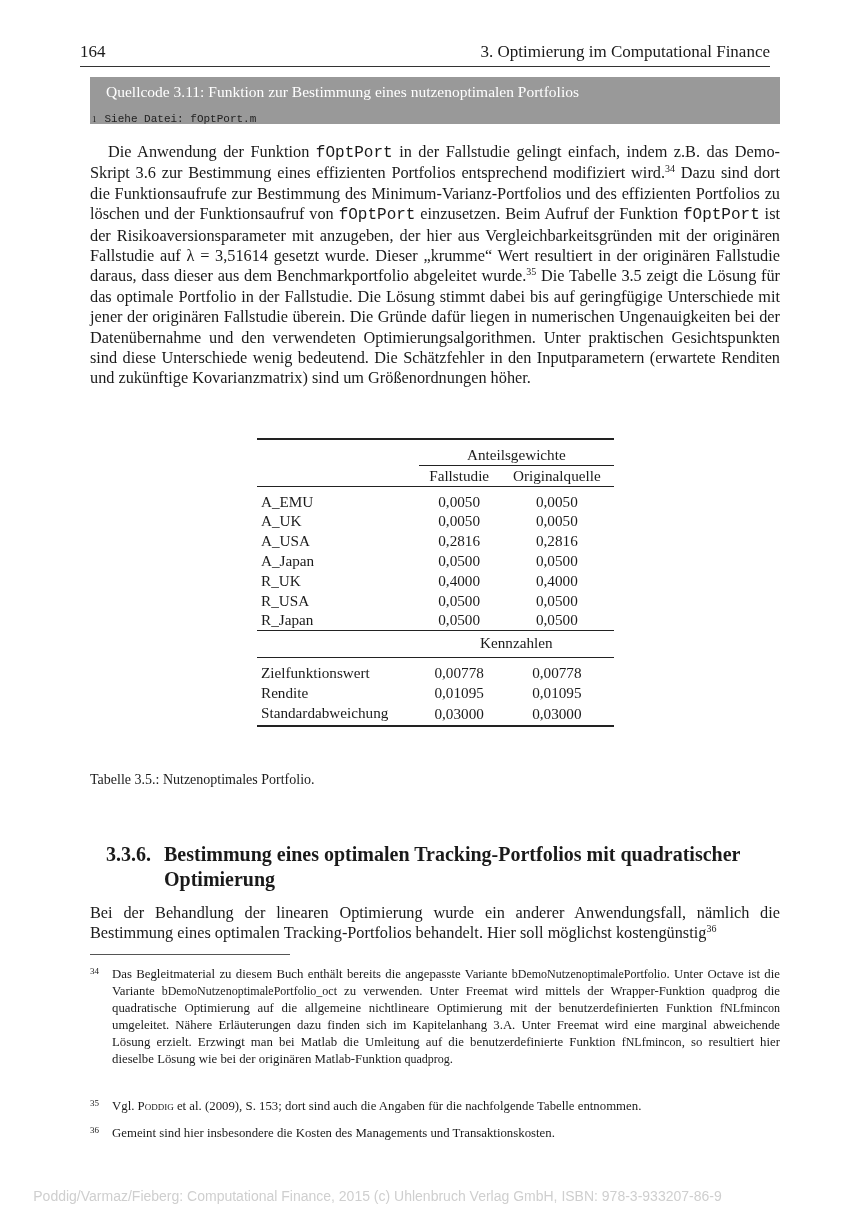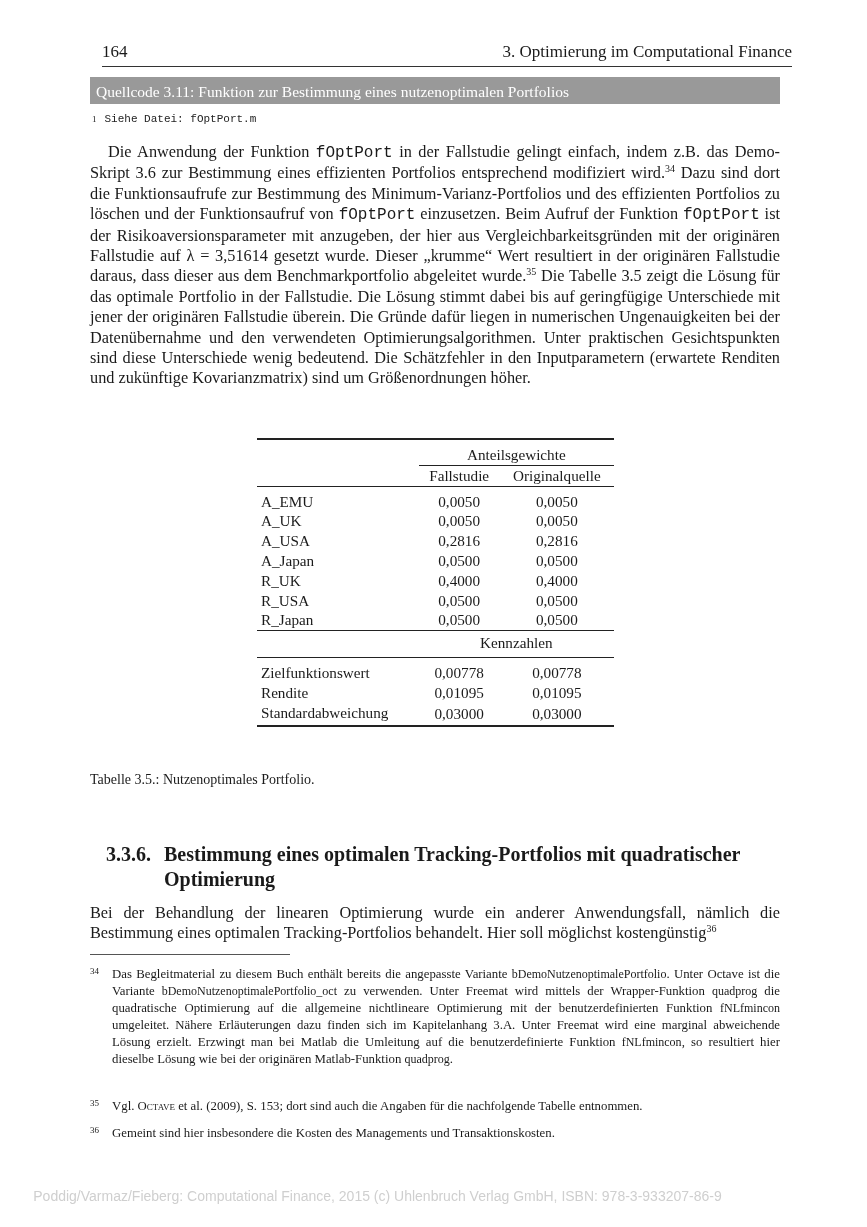--- a/index.html
+++ b/index.html
@@ -3,28 +3,28 @@
 <meta charset="utf-8">
 <style>
   html, body { margin: 0; padding: 0; background: #ffffff; }
   body {
     width: 867px; height: 1227px; position: relative; overflow: hidden;
     font-family: "Liberation Serif", "DejaVu Serif", serif; color: #1a1a1a;
   }
   .abs { position: absolute; }
   .mono { font-family: "Liberation Mono", "DejaVu Sans Mono", monospace; }
   .running-head {
-    left: 102px; top: 42px; width: 690px; height: 24px;
+    left: 80px; top: 42px; width: 690px; height: 24px;
     border-bottom: 1px solid #333; font-size: 17px;
   }
   .running-head .pg { position: absolute; left: 0; top: 0; }
   .running-head .ch { position: absolute; right: 0; top: 0; }
   .code-caption {
-    left: 90px; top: 77px; width: 690px; height: 27px; background: #999999;
-    color: #ffffff; font-size: 15.5px; line-height: 29px; padding-left: 6px; box-sizing: border-box;
+    left: 90px; top: 77px; width: 690px; height: 47px; background: #999999;
+    color: #ffffff; font-size: 15.5px; line-height: 29px; padding-left: 16px; box-sizing: border-box;
   }
   .code-line { left: 92px; top: 113px; font-size: 11px; color: #222; }
   .code-line .ln { font-size: 9px; margin-right: 8px; font-family: "Liberation Serif", serif; }
   .para {
     left: 90px; width: 690px; font-size: 16.3px; line-height: 20.4px; text-align: justify;
   }
   .para .c { font-family: "Liberation Mono", "DejaVu Sans Mono", monospace; font-size: 16px; }
   .para sup, .fn sup { font-size: 10px; line-height: 0; }
   .indent { text-indent: 18px; }
   table.res {
@@ -160,21 +160,21 @@
 <div class="abs fn" style="top:966px;">
   <span class="mk">34</span>
   <div class="body">
     <span>Das Begleitmaterial zu diesem Buch enthält bereits die angepasste Variante </span><span class="c">bDemoNutzenoptimalePortfolio</span><span>. Unter Octave ist die Variante </span><span class="c">bDemoNutzenoptimalePortfolio_oct</span><span> zu verwenden. Unter Freemat wird mittels der Wrapper-Funktion </span><span class="c">quadprog</span><span> die quadratische Optimierung auf die allgemeine nichtlineare Optimierung mit der benutzerdefinierten Funktion </span><span class="c">fNLfmincon</span><span> umgeleitet. Nähere Erläuterungen dazu finden sich im Kapitelanhang 3.A. Unter Freemat wird eine marginal abweichende Lösung erzielt. Erzwingt man bei Matlab die Umleitung auf die benutzerdefinierte Funktion </span><span class="c">fNLfmincon</span><span>, so resultiert hier dieselbe Lösung wie bei der originären Matlab-Funktion </span><span class="c">quadprog</span><span>.</span>
   </div>
 </div>
 
 <div class="abs fn" style="top:1098px;">
   <span class="mk">35</span>
   <div class="body">
-    <span>Vgl. </span><span class="sc">Octave</span><span> et al. (2009), S. 153; dort sind auch die Angaben für die nachfolgende Tabelle entnommen.</span>
+    <span>Vgl. </span><span class="sc">Poddig</span><span> et al. (2009), S. 153; dort sind auch die Angaben für die nachfolgende Tabelle entnommen.</span>
   </div>
 </div>
 
 <div class="abs fn" style="top:1125px;">
   <span class="mk">36</span>
   <div class="body"><span>Gemeint sind hier insbesondere die Kosten des Managements und Transaktionskosten.</span></div>
 </div>
 
 <div class="abs watermark">Poddig/Varmaz/Fieberg: Computational Finance, 2015  (c) Uhlenbruch Verlag GmbH, ISBN: 978-3-933207-86-9</div>
 

